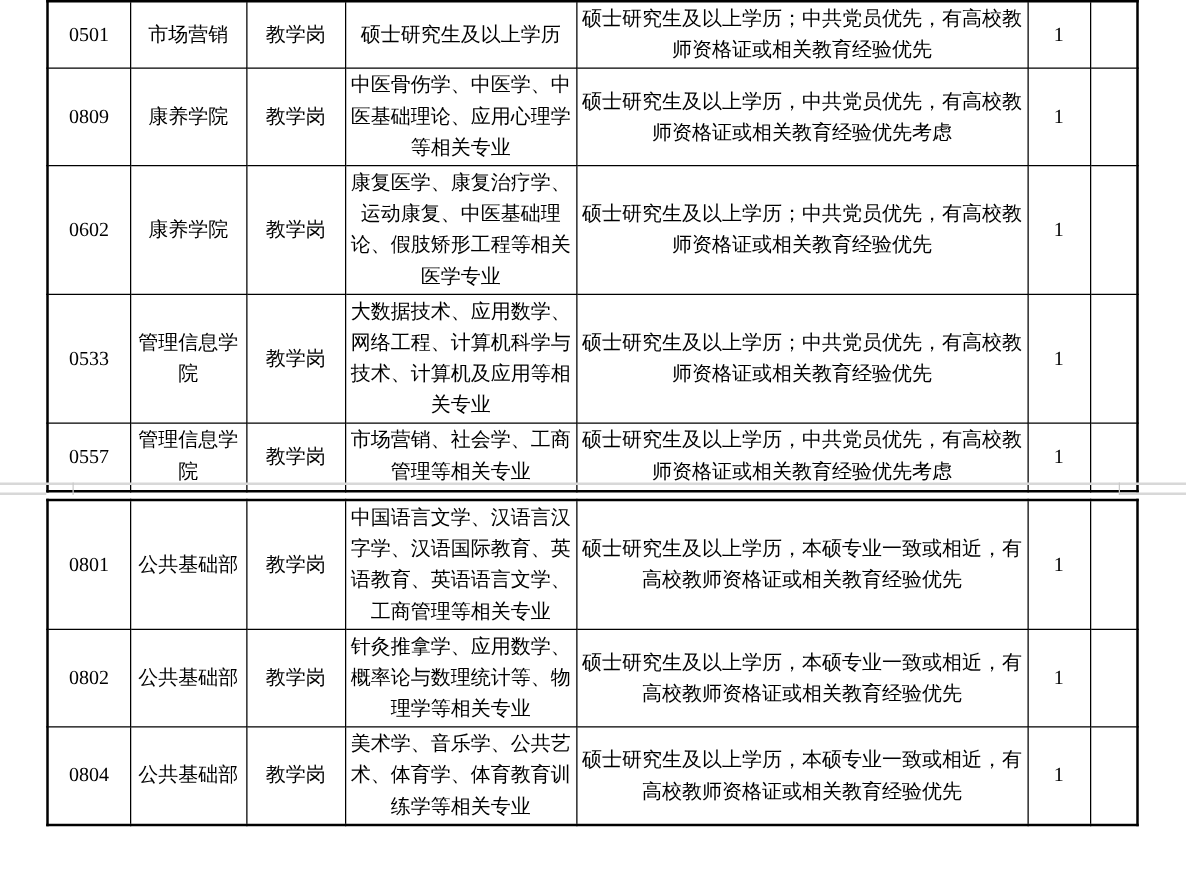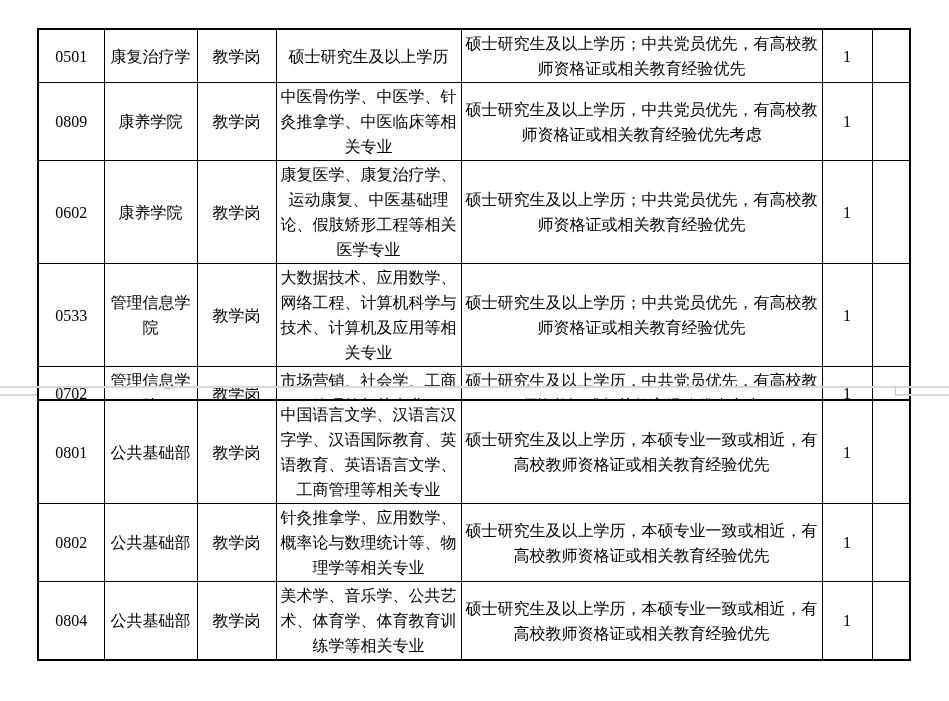--- a/index.html
+++ b/index.html
@@ -13,21 +13,21 @@
     border-collapse:collapse;table-layout:fixed;background:#fff;
     border:2px solid #000;
   }
   table.jt td{
     border:1px solid #000;
     text-align:center;vertical-align:middle;
     font-size:16px;line-height:25px;
     padding:1px 3px;
     word-break:break-all;
   }
-  #t1{top:0;margin-top:28px;}
+  #t1{top:0;}
   #t2{top:399px;}
   .sep{position:absolute;background:#d8d8d8;}
   .sep-tick{position:absolute;background:#c9c9c9;}
 </style>
 </head>
 <body>
 
 <div class="page">
 
   <table class="jt" id="t1">
@@ -36,32 +36,32 @@
         <col style="width:93px">
         <col style="width:79px">
       <col style="width:185px">
         <col style="width:361px">
         <col style="width:50px">
         <col style="width:38px">
     </colgroup>
     <tbody>
       <tr style="height:52px">
         <td>0501</td>
-        <td>康复治疗学</td>
+        <td>市场营销</td>
         <td>教学岗</td>
         <td>硕士研究生及以上学历</td>
         <td>硕士研究生及以上学历；中共党员优先，有高校教师资格证或相关教育经验优先</td>
         <td>1</td>
         <td></td>
       </tr>
       <tr style="height:76px">
         <td>0809</td>
         <td>康养学院</td>
         <td>教学岗</td>
-        <td>中医骨伤学、中医学、针灸推拿学、中医临床等相关专业</td>
+        <td>中医骨伤学、中医学、中医基础理论、应用心理学等相关专业</td>
         <td>硕士研究生及以上学历，中共党员优先，有高校教师资格证或相关教育经验优先考虑</td>
         <td>1</td>
         <td></td>
       </tr>
       <tr style="height:103px">
         <td>0602</td>
         <td>康养学院</td>
         <td>教学岗</td>
         <td>康复医学、康复治疗学、运动康复、中医基础理论、假肢矫形工程等相关医学专业</td>
         <td>硕士研究生及以上学历；中共党员优先，有高校教师资格证或相关教育经验优先</td>
@@ -71,21 +71,21 @@
       <tr style="height:97px">
         <td>0533</td>
         <td>管理信息学院</td>
         <td>教学岗</td>
         <td>大数据技术、应用数学、网络工程、计算机科学与技术、计算机及应用等相关专业</td>
         <td>硕士研究生及以上学历；中共党员优先，有高校教师资格证或相关教育经验优先</td>
         <td>1</td>
         <td></td>
       </tr>
       <tr style="height:54px">
-        <td>0702</td>
+        <td>0557</td>
         <td>管理信息学院</td>
         <td>教学岗</td>
         <td>市场营销、社会学、工商管理等相关专业</td>
         <td>硕士研究生及以上学历，中共党员优先，有高校教师资格证或相关教育经验优先考虑</td>
         <td>1</td>
         <td></td>
       </tr>
     </tbody>
   </table>
 

